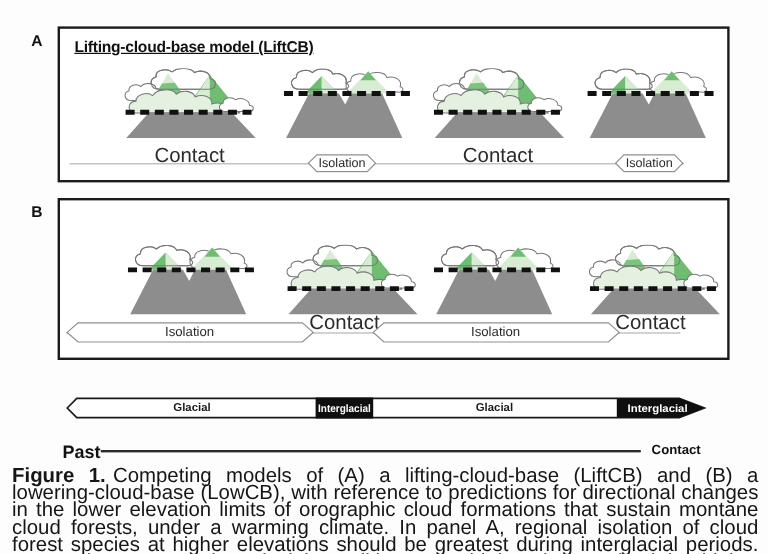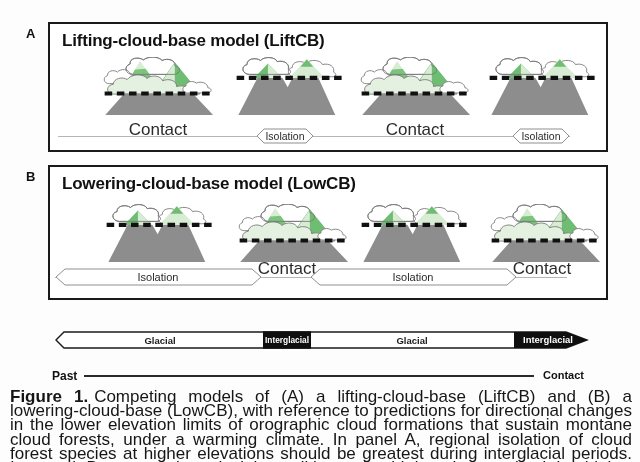--- a/index.html
+++ b/index.html
@@ -9,31 +9,32 @@
   }
   .panel{
     position:absolute;left:48px;width:556px;border:2px solid #1a1a1a;background:#fff;
   }
   .panel-a{top:22px;height:126px;}
   .panel-b{top:165px;height:131px;}
   .panel-letter{
     position:absolute;left:26px;font-weight:bold;font-size:13px;color:#111;
   }
   .panel-title{
-    position:absolute;left:12px;top:7px;font-weight:bold;font-size:17px;color:#111;
+    position:absolute;left:12px;top:7px;font-weight:bold;font-size:13px;color:#111;
     letter-spacing:-0.2px;
+    text-decoration:underline;
   }
   .mtn{position:absolute;}
   .axis-line{position:absolute;height:1px;background:#b5b5b5;}
   .state-text{
     position:absolute;width:90px;text-align:center;font-size:17px;color:#2b2b2b;
   }
   .hex-badge{position:absolute;}
   .timeline-svg{position:absolute;left:53px;top:330px;}
-  .past{position:absolute;left:52px;top:369px;font-size:12px;font-weight:bold;color:#111;}
+  .past{position:absolute;left:52px;top:369px;font-size:15px;font-weight:bold;color:#111;}
   .present{position:absolute;left:543px;top:369px;font-size:11px;font-weight:bold;color:#111;}
   .time-axis{position:absolute;left:84px;top:375px;width:450px;height:2px;background:#2b2b2b;}
   .caption{
     position:absolute;left:10px;right:8px;top:390px;font-size:17px;line-height:14.2px;
     text-align:justify;color:#161616;
   }
   .caption b{margin-right:6px;}
   svg text{font-family:"Liberation Sans",sans-serif;}
 </style>
 </head>
@@ -114,21 +115,20 @@
     </svg>
     <div class="state-text" style="left:320px;top:96px">Contact</div>
     <svg class="hex-badge" style="left:462px;top:104px" width="58" height="16" viewBox="0 0 58 16">
       <polygon points="1,8 8,1 50,1 57,8 50,15 8,15" fill="#ffffff" stroke="#8f8f8f" stroke-width="1"></polygon>
       <text x="29" y="8" text-anchor="middle" dominant-baseline="central" font-size="10.5" fill="#2b2b2b">Isolation</text>
     </svg>
   </div>
 
   <div class="panel-letter" style="top:169px">B</div>
   <div class="panel panel-b">
-    <div class="panel-title">Lowering-cloud-base model (LowCB)</div>
 
     <svg class="mtn" style="left:52px;top:37px" width="116" height="58" viewBox="0 0 200 100">
         <use href="#m-isolation"></use>
       </svg>
     <svg class="mtn" style="left:185px;top:37px" width="116" height="58" viewBox="0 0 200 100">
         <use href="#m-contact"></use>
       </svg>
     <svg class="mtn" style="left:307px;top:37px" width="116" height="58" viewBox="0 0 200 100">
         <use href="#m-isolation"></use>
       </svg>

